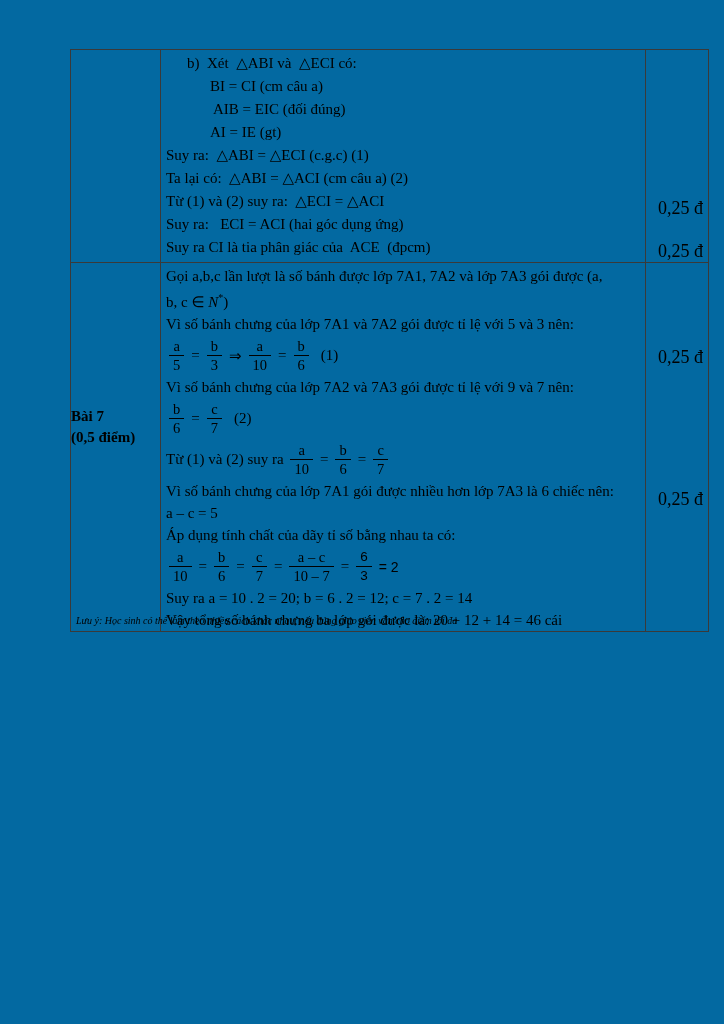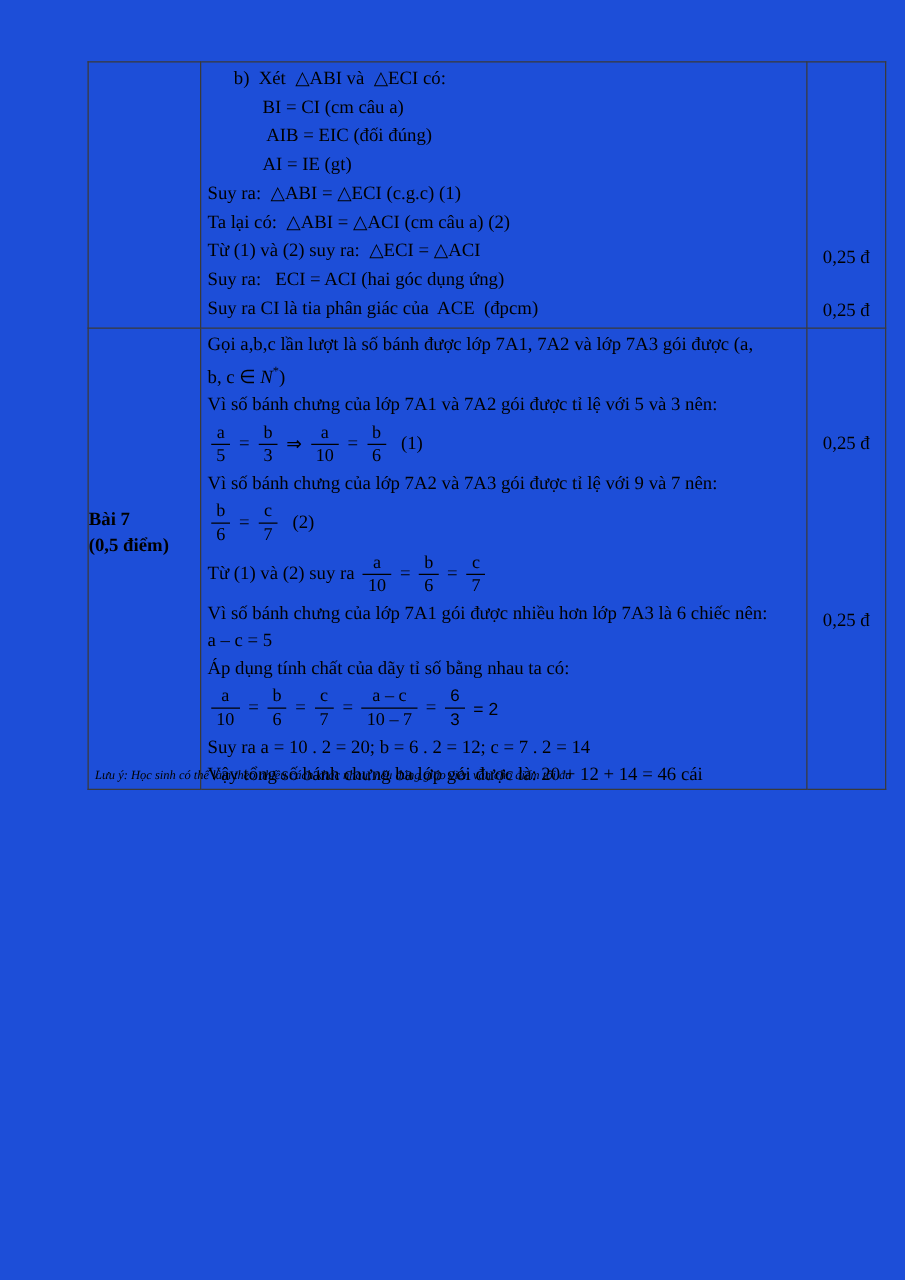--- a/index.html
+++ b/index.html
@@ -1,18 +1,18 @@
 <!DOCTYPE html>
 <html><head>
 <meta charset="utf-8">
 <style>
   * { margin:0; padding:0; box-sizing:border-box; }
   html,body { background:#e8e8e8; }
   .page {
-    position:relative; width:724px; height:1024px; background:#1d4ed8;
+    position:relative; width:724px; height:1024px; background:#0369a1;
     font-family:"Liberation Serif", serif; color:#000; overflow:hidden;
   }
   table.answer-table {
     position:absolute; left:70px; top:49px;
     border-collapse:collapse; table-layout:fixed; width:638px;
   }
   td { border:1.6px solid #3a3a3a; vertical-align:top; padding:0; }
   td.cell-label   { width:90px;  text-align:left; }
   td.cell-content { width:485px; }
   td.cell-score   { width:63px;  position:relative; }
@@ -29,21 +29,21 @@
 
   .eqline { display:flex; align-items:center; height:41px; white-space:pre; font-size:15px; }
   .frac { display:inline-block; text-align:center; margin:0 3px; }
   .frac .num { display:block; line-height:16px; padding:0 4px 1px; border-bottom:1.2px solid #000; font-size:14.5px; }
   .frac .den { display:block; line-height:16px; padding:1px 4px 0; font-size:14.5px; }
   .op  { margin:0 4px; }
   .tag { margin-left:9px; }
   .sans { font-family:"Liberation Sans", sans-serif; font-size:14px; }
   .sans .num, .sans .den { font-size:13.5px; }
 
-  .score-badge { position:absolute; left:0; width:100%; text-align:center; font-size:15px; white-space:nowrap; }
+  .score-badge { position:absolute; left:12px; width:100%; font-size:18px; white-space:nowrap; }
   .r1 .score-1 { top:148px; }
   .r1 .score-2 { top:191px; }
   .r2 .score-1 { top:84px;  }
   .r2 .score-2 { top:226px; }
 
   .problem-label { padding-top:143px; font-weight:bold; font-size:15px; line-height:21px; }
 
   .footer-note {
     position:absolute; left:76px; top:615px; font-style:italic; font-size:10px; white-space:nowrap;
   }

